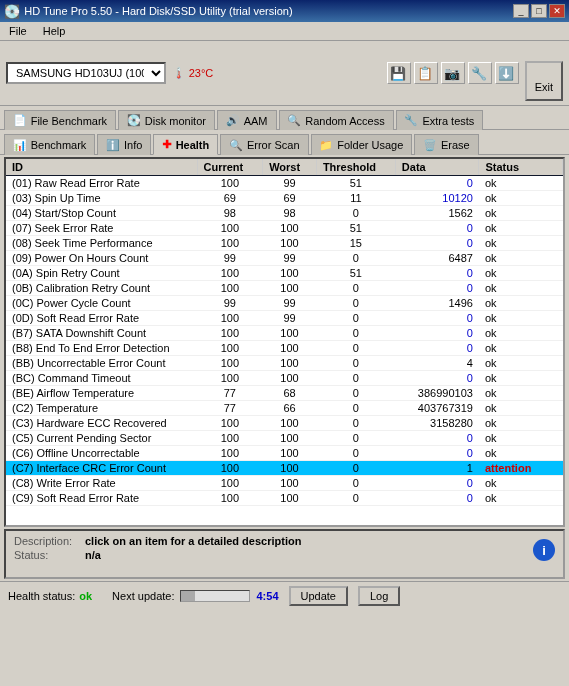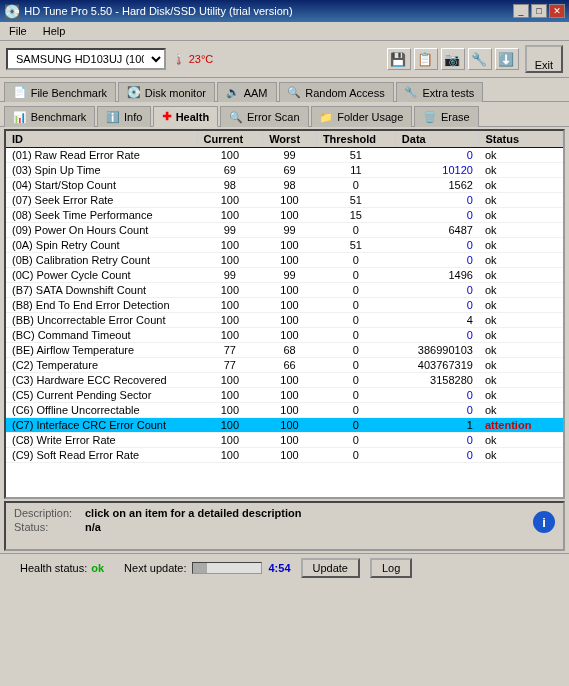--- a/index.html
+++ b/index.html
@@ -80,24 +80,25 @@
       border: 1px solid #999;
       border-top-color: #fff;
       border-left-color: #fff;
       cursor: pointer;
       display: flex; align-items: center; justify-content: center;
       font-size: 13px;
     }
     .exit-btn {
       background: #d4d0c8;
       border: 2px outset #aaa;
-      padding: 12px 8px;
+      padding: 18px 8px;
       font-size: 11px;
       cursor: pointer;
       height: 22px;
+      margin-top: 16px;
     }
 
     
     .tab-row-top, .tab-row-bottom {
       background: #d4d0c8;
       display: flex;
       padding: 3px 4px 0 4px;
       gap: 2px;
       border-bottom: 1px solid #999;
     }
@@ -185,21 +186,21 @@
       font-weight: bold;
       font-size: 13px;
       display: flex; align-items: center; justify-content: center;
       cursor: pointer;
     }
 
     
     .status-bar {
       background: #d4d0c8;
       border-top: 1px solid #999;
-      padding: 4px 20px;
+      padding: 4px 8px;
       display: flex;
       align-items: center;
       gap: 10px;
       font-size: 11px;
     }
     .health-status { display: flex; align-items: center; gap: 4px; }
     .health-ok { color: #00aa00; font-weight: bold; }
     .next-update { display: flex; align-items: flex-end; gap: 6px; margin-left: 10px; }
     .progress-bar-container {
       width: 70px; height: 12px;
@@ -398,20 +399,28 @@
     </tr>
         <tr>
       <td class="col-id">(0C) Power Cycle Count</td>
       <td class="col-current">99</td>
       <td class="col-worst">99</td>
       <td class="col-threshold">0</td>
       <td class="col-data" style="">1496</td>
       <td class="col-status status-ok">ok</td>
     </tr>
         <tr>
+      <td class="col-id">(0D) Soft Read Error Rate</td>
+      <td class="col-current">100</td>
+      <td class="col-worst">99</td>
+      <td class="col-threshold">0</td>
+      <td class="col-data" style="color:#0000cc">0</td>
+      <td class="col-status status-ok">ok</td>
+    </tr>
+        <tr>
       <td class="col-id">(B7) SATA Downshift Count</td>
       <td class="col-current">100</td>
       <td class="col-worst">100</td>
       <td class="col-threshold">0</td>
       <td class="col-data" style="color:#0000cc">0</td>
       <td class="col-status status-ok">ok</td>
     </tr>
         <tr>
       <td class="col-id">(B8) End To End Error Detection</td>
       <td class="col-current">100</td>

